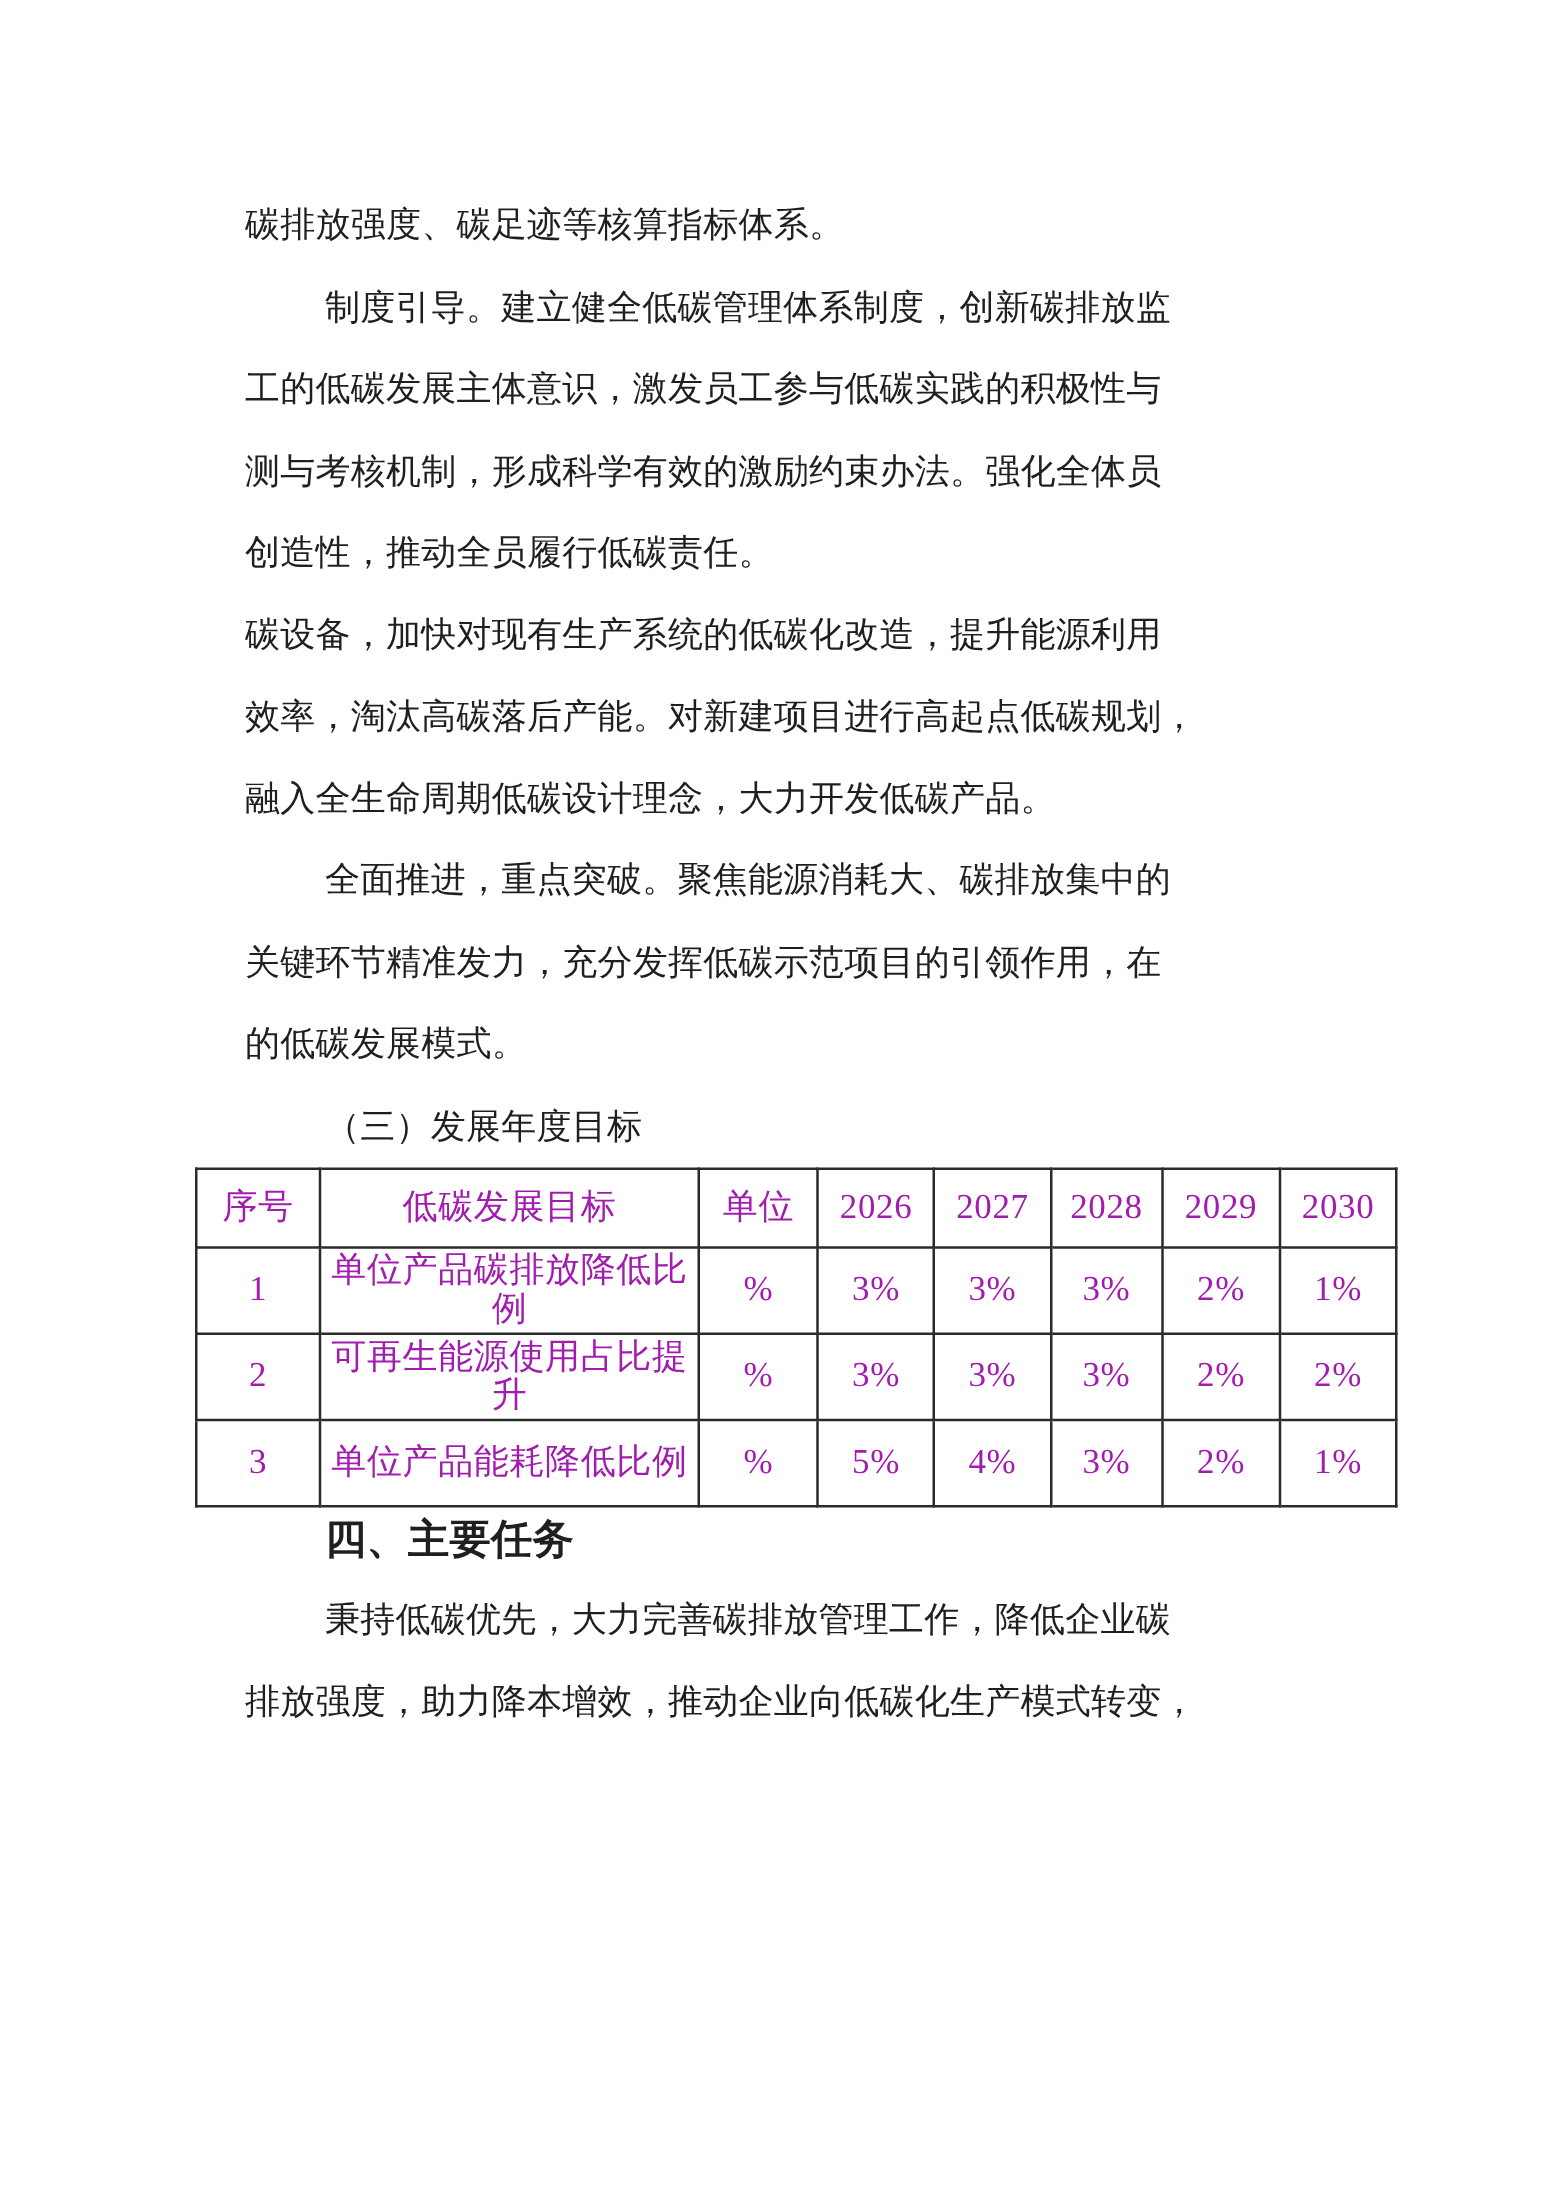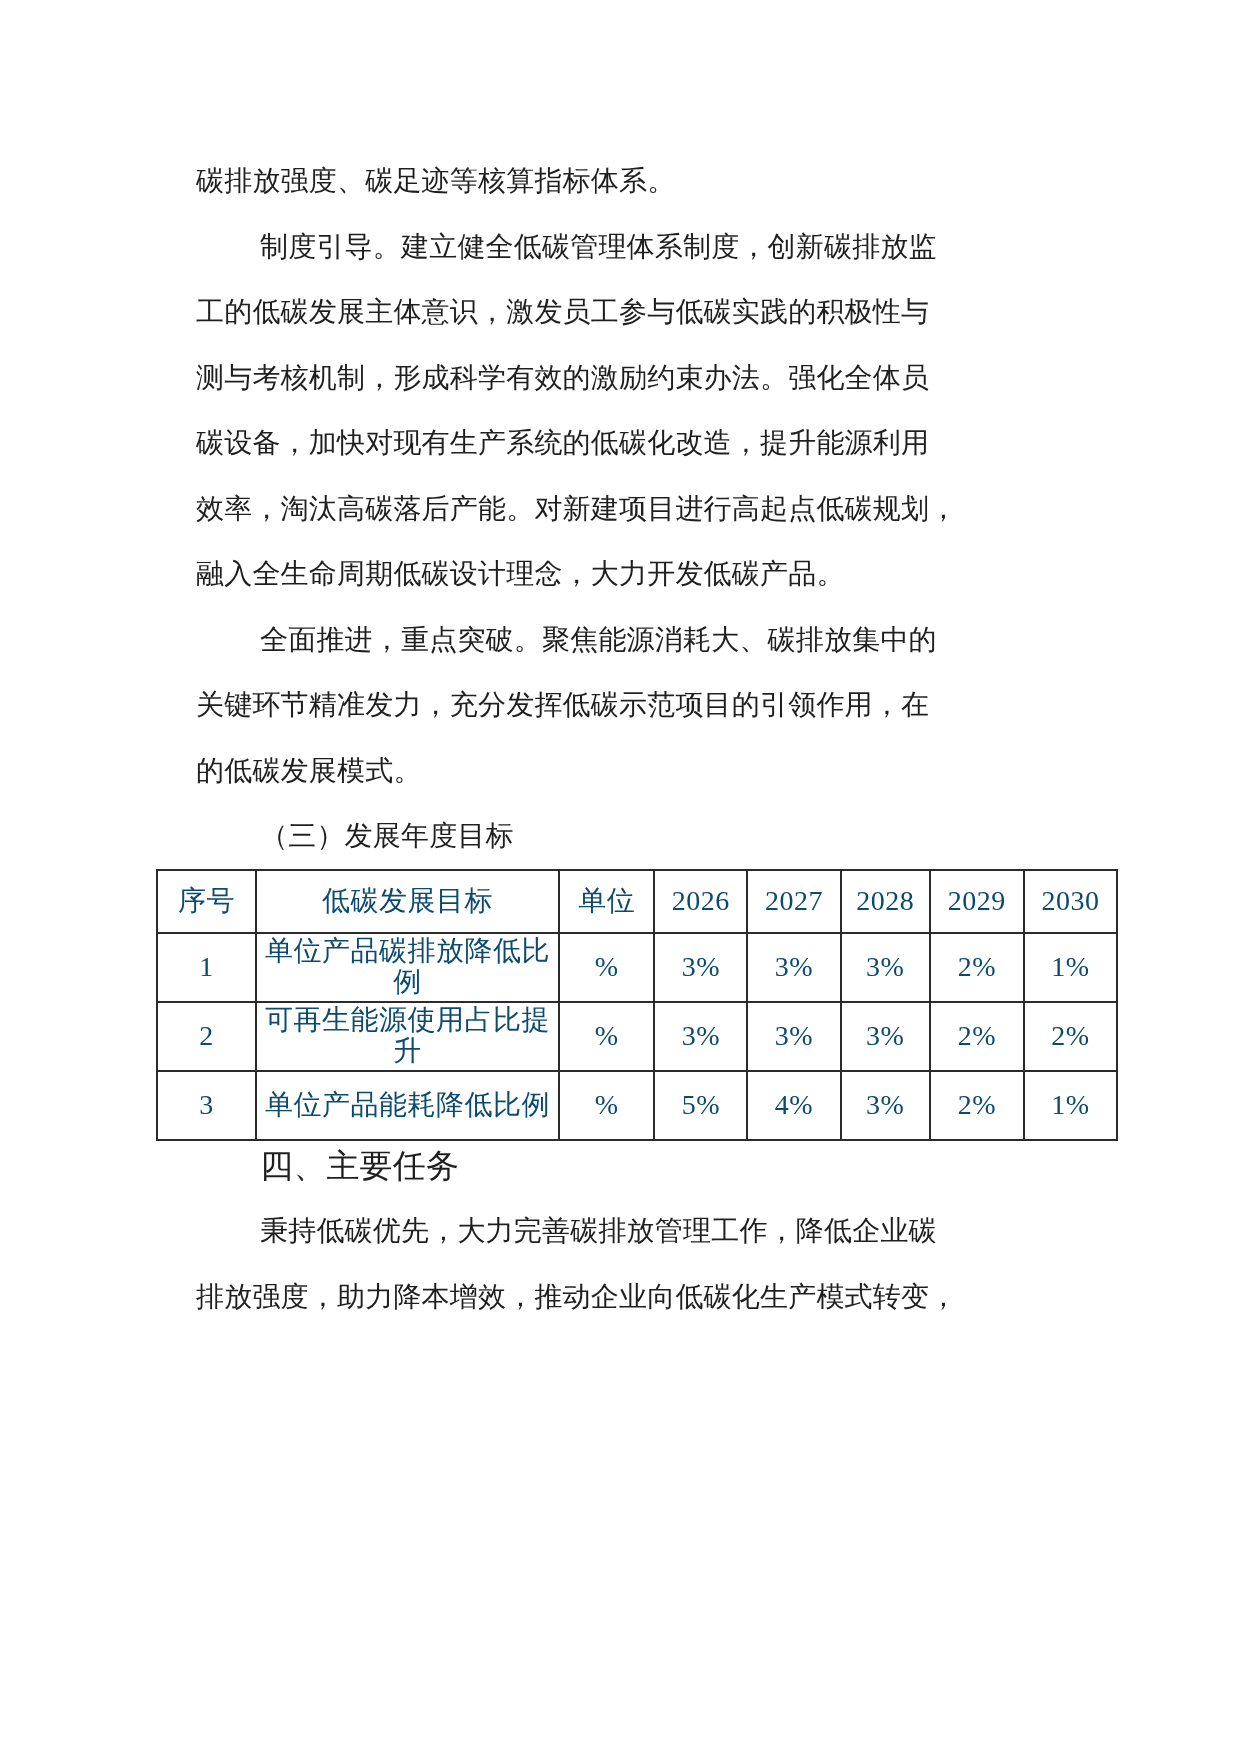--- a/index.html
+++ b/index.html
@@ -27,55 +27,56 @@
     font-size: 28px;
     line-height: 65.5px;
     white-space: nowrap;
     letter-spacing: 0.2px;
   }
   .indent {
     text-indent: 64px;
   }
   .h-main {
     font-family: "Liberation Sans", sans-serif;
-    font-weight: 400;
+    font-weight: 700;
     font-size: 33px;
   }
   .goal-table {
     width: 962px;
     height: 270px;
     margin: 0 0 -8px -40px;
     border-collapse: collapse;
     table-layout: fixed;
   }
   .goal-table td {
     border: 2px solid #2b2b2b;
     text-align: center;
     vertical-align: middle;
     font-size: 28px;
     line-height: 1.1;
     padding: 0;
     letter-spacing: 0.5px;
-    color: #0c4a6e;
+    color: #a21caf;
     overflow: hidden;
   }
   .goal-table tr.hdr td { height: 61px; }
   .goal-table tr.row td { height: 67px; }
 </style>
 </head>
 <body>
 
 <div class="page">
   <div class="doc">
 
     <div class="line">碳排放强度、碳足迹等核算指标体系。</div>
 
     <div class="line indent">制度引导。建立健全低碳管理体系制度，创新碳排放监</div>
     <div class="line">工的低碳发展主体意识，激发员工参与低碳实践的积极性与</div>
     <div class="line">测与考核机制，形成科学有效的激励约束办法。强化全体员</div>
+    <div class="line">创造性，推动全员履行低碳责任。</div>
 
     <div class="line">碳设备，加快对现有生产系统的低碳化改造，提升能源利用</div>
     <div class="line">效率，淘汰高碳落后产能。对新建项目进行高起点低碳规划，</div>
     <div class="line">融入全生命周期低碳设计理念，大力开发低碳产品。</div>
 
     <div class="line indent">全面推进，重点突破。聚焦能源消耗大、碳排放集中的</div>
     <div class="line">关键环节精准发力，充分发挥低碳示范项目的引领作用，在</div>
     <div class="line">的低碳发展模式。</div>
 
     <div class="line indent">（三）发展年度目标</div>

